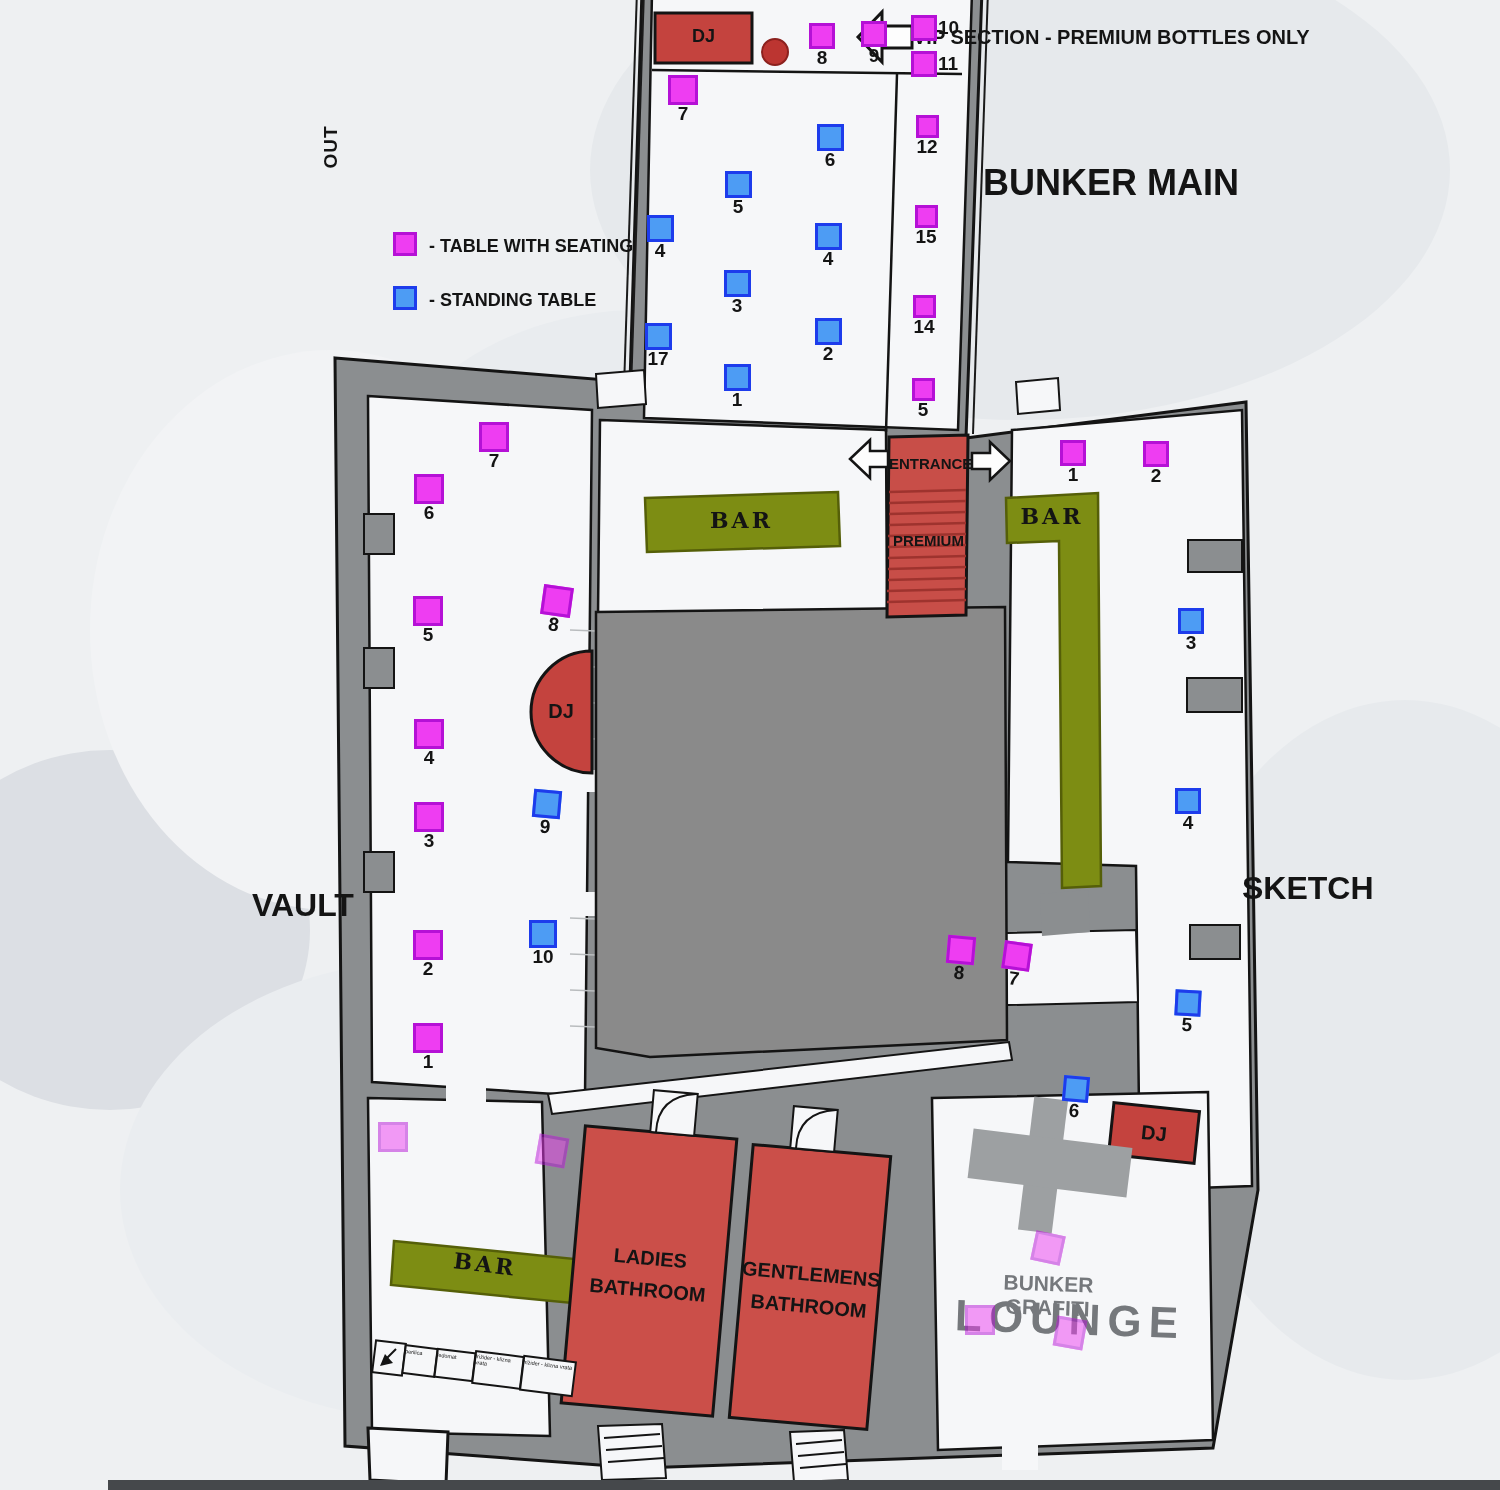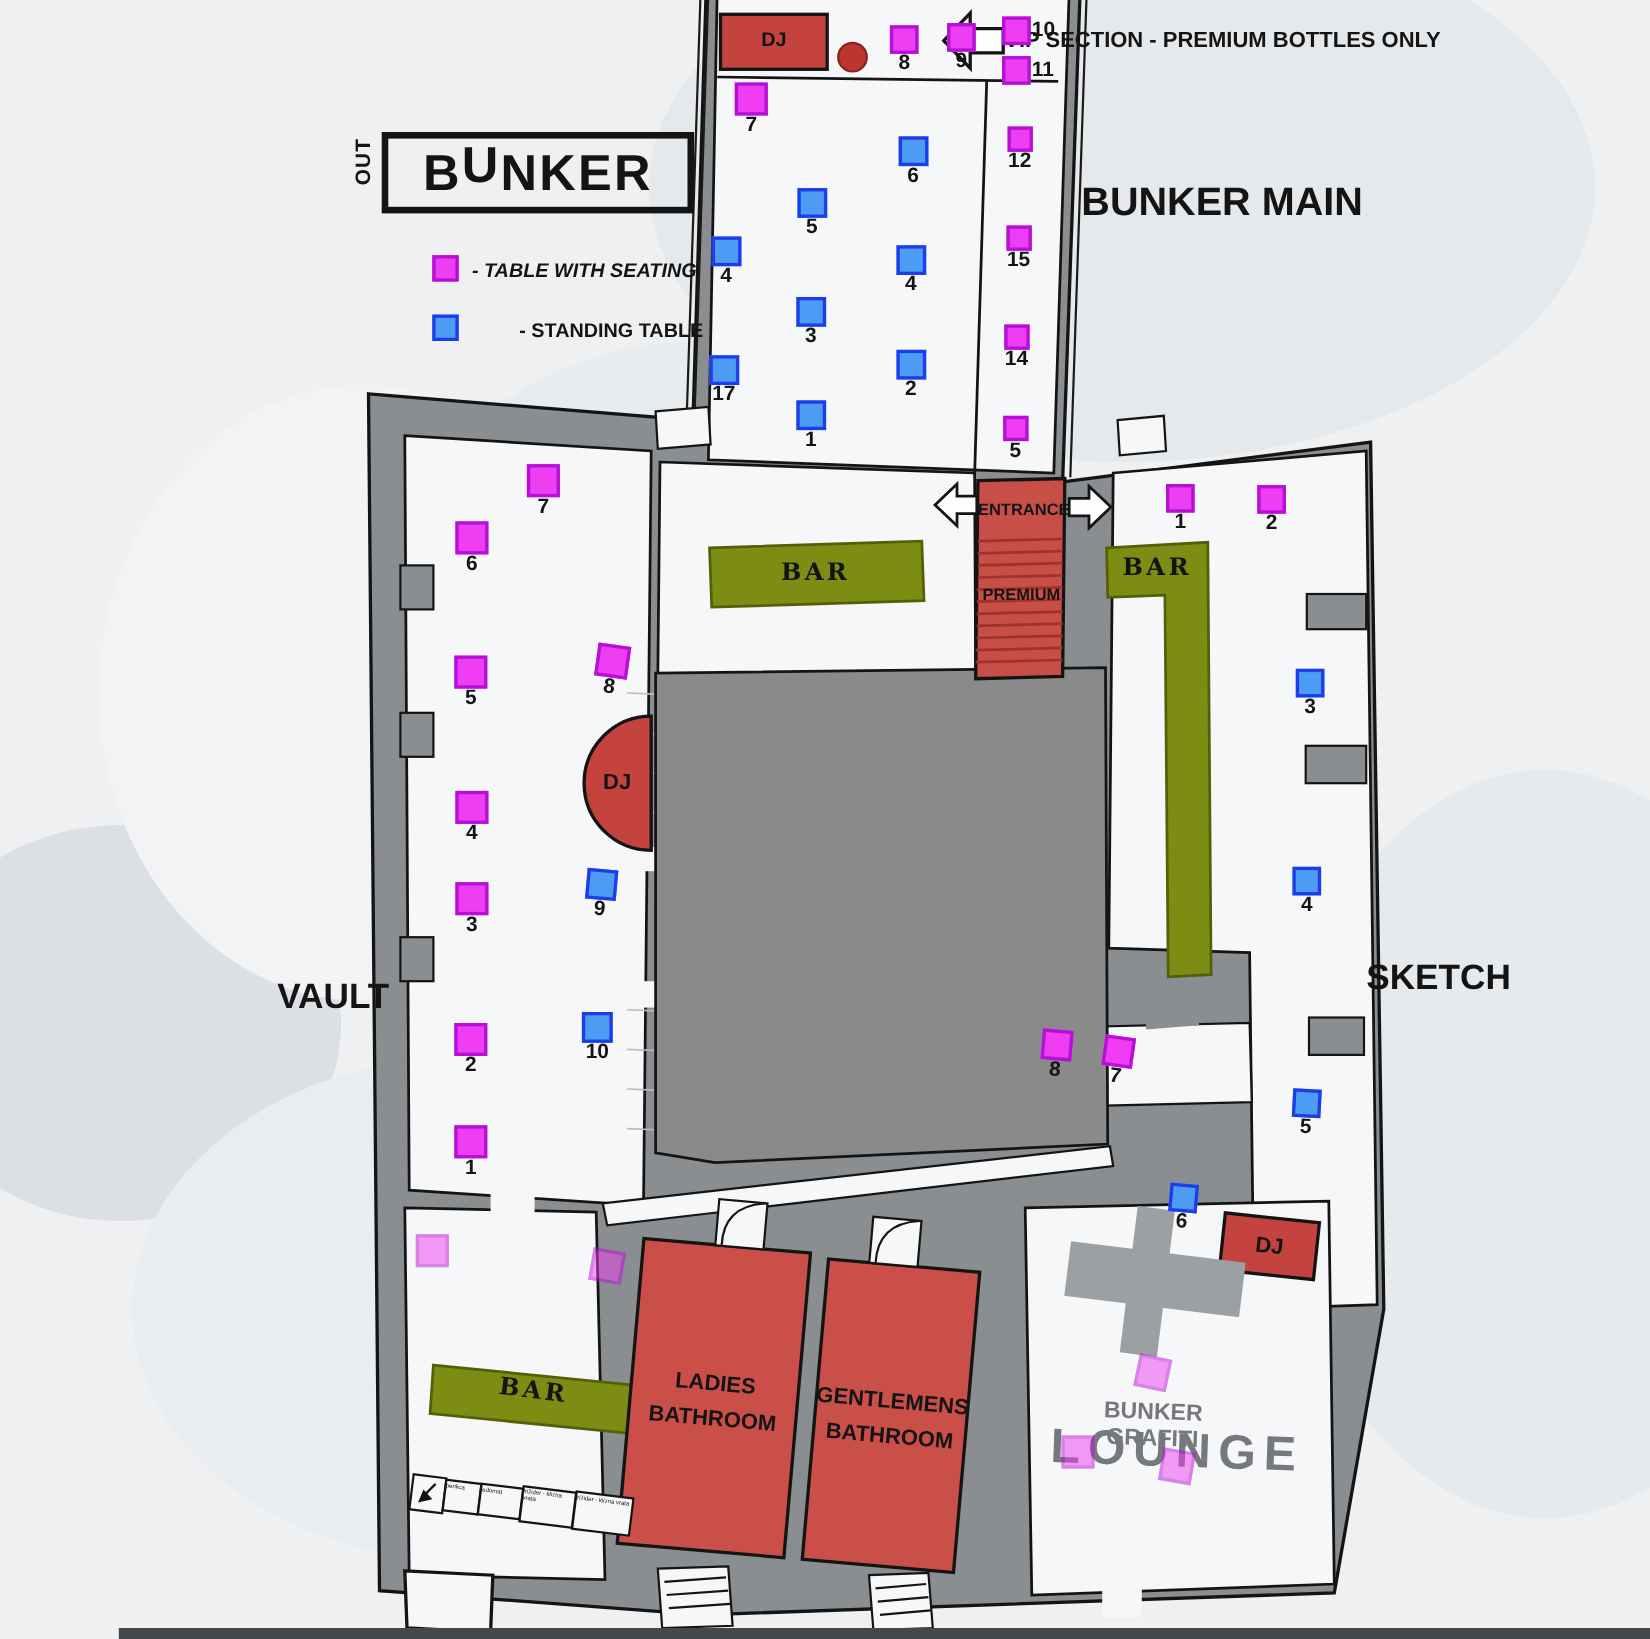--- a/index.html
+++ b/index.html
@@ -144,28 +144,25 @@
     <path d="M796,1444 L842,1440"></path>
         <path d="M798,1456 L844,1452"></path>
         <path d="M800,1468 L846,1464"></path>
   </g>
   <rect x="1002" y="1434" width="36" height="36" fill="#f6f7f9"></rect>
 
   <rect x="108" y="1480" width="1392" height="10" fill="#45484b"></rect>
 </svg>
 
 <div id="logo-prefix" class="lbl">OUT</div>
-<div id="logo-box">
-  <span id="logo-main"><span>B</span><span class="raised">U</span><span>N</span><span>K</span><span>E</span><span>R</span></span>
-</div>
 
 <div class="legend-swatch seat table" style="left:393px;top:232px;"></div>
-<div class="lbl" style="left:429px;top:236px;font-size:18px;font-style:italic;">- TABLE WITH SEATING</div>
+<div class="lbl" style="left:429px;top:236px;font-size:18px;">- TABLE WITH SEATING</div>
 <div class="legend-swatch stand table" style="left:393px;top:286px;"></div>
-<div class="lbl" style="left:429px;top:290px;font-size:18px;margin-left:43px;">- STANDING TABLE</div>
+<div class="lbl" style="left:429px;top:290px;font-size:18px;">- STANDING TABLE</div>
 
 <div class="lbl" style="left:913px;top:26px;font-size:20px;">VIP SECTION - PREMIUM BOTTLES ONLY</div>
 <div class="lbl" style="left:983px;top:162px;font-size:36px;">BUNKER MAIN</div>
 <div class="lbl" style="left:252px;top:843px;font-size:32px;margin-top:44px;">VAULT</div>
 <div class="lbl" style="left:1242px;top:870px;font-size:32px;">SKETCH</div>
 
 <div class="lbl" style="left:889px;top:455px;width:79px;text-align:center;font-size:15px;">ENTRANCE</div>
 <div class="lbl" style="left:889px;top:532px;width:79px;text-align:center;font-size:15px;">PREMIUM</div>
 
 <div class="lbl bar-lbl" style="left:645px;top:508px;width:193px;text-align:center;font-size:22px;">BAR</div>

